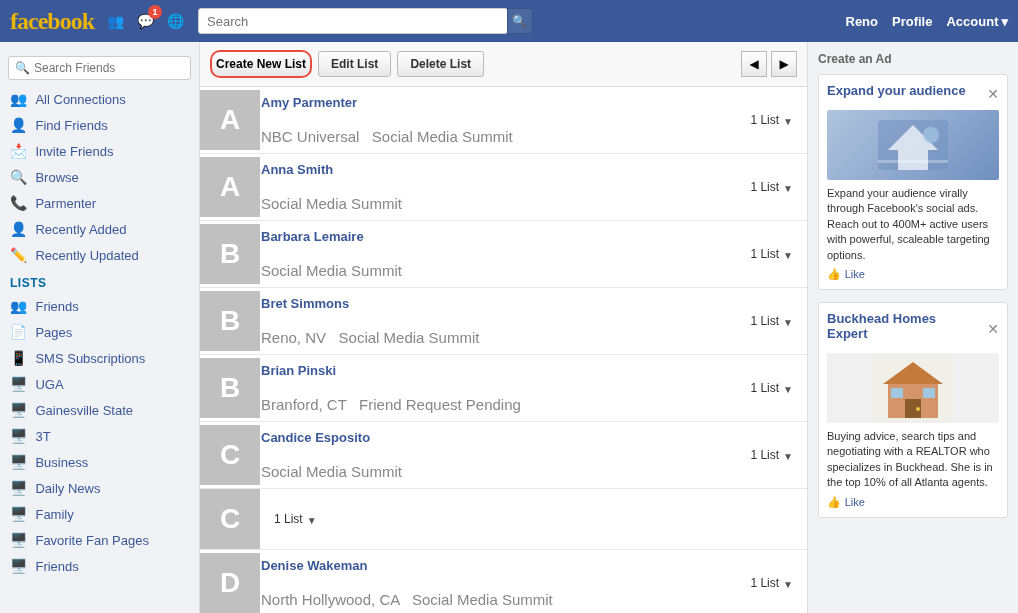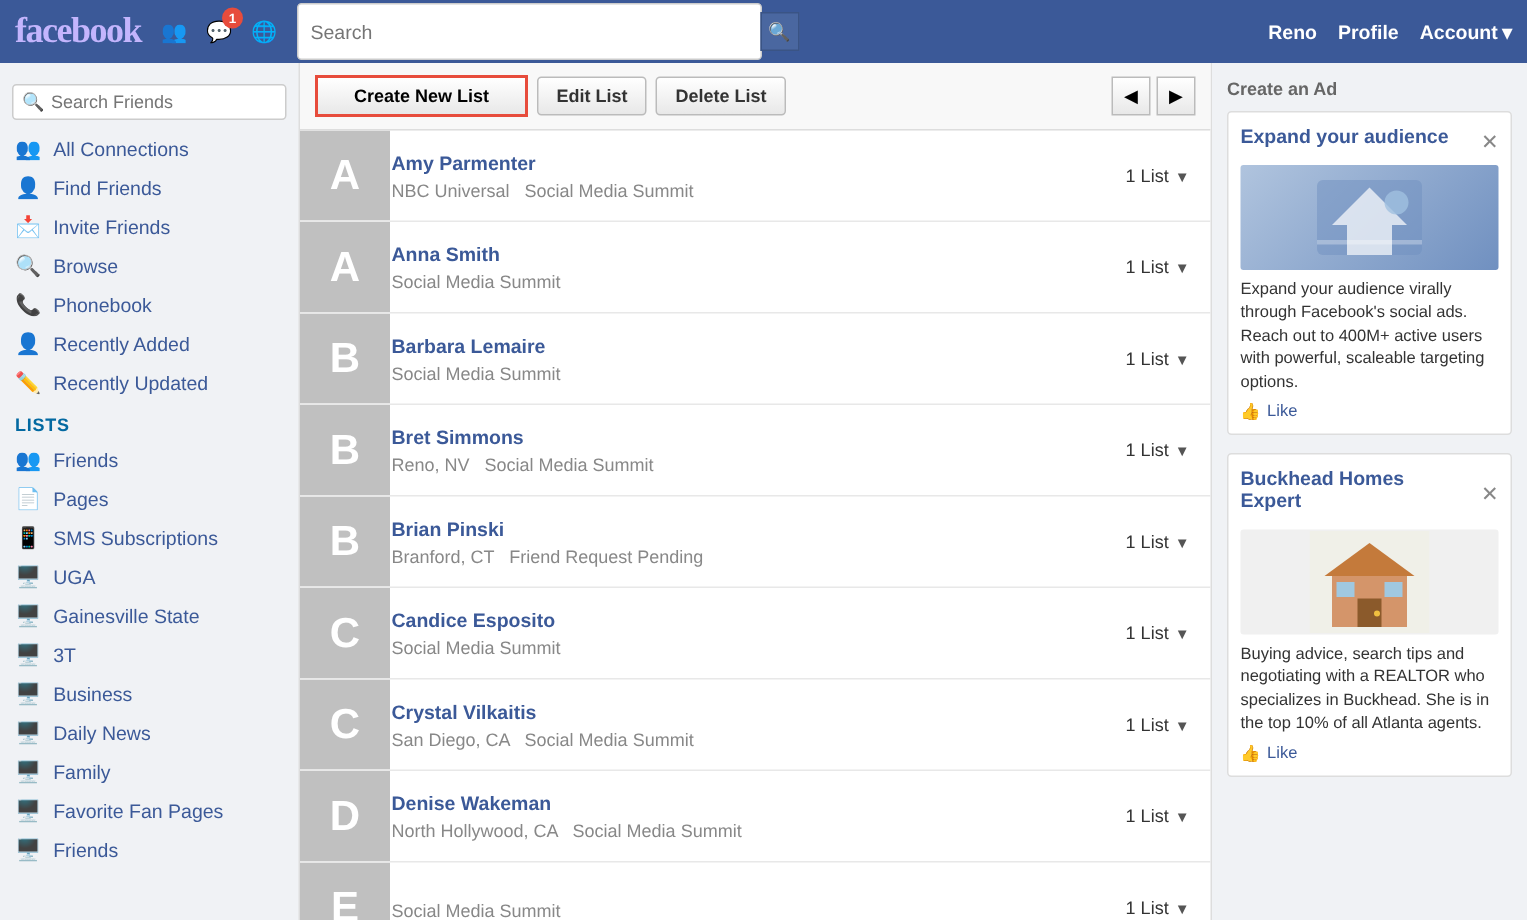--- a/index.html
+++ b/index.html
@@ -8,21 +8,21 @@
     
     #top-nav {
       background: #3b5998;
       height: 42px;
       display: flex;
       align-items: center;
       padding: 0 10px;
       position: relative;
     }
     #logo {
-      color: #c4b5fd;
+      color: #eab308;
       font-size: 24px;
       font-weight: bold;
       font-family: Georgia, serif;
       margin-right: 10px;
       letter-spacing: -1px;
     }
     #nav-icons {
       display: flex;
       gap: 6px;
       margin-right: 10px;
@@ -49,21 +49,21 @@
       width: 14px;
       height: 14px;
       display: flex;
       align-items: center;
       justify-content: center;
       font-weight: bold;
     }
     #search-bar {
       flex: 1;
       max-width: 310px;
-      height: 38px;
+      height: 26px;
       border: 1px solid #ccc;
       border-radius: 3px;
       padding: 0 8px;
       font-size: 13px;
       color: #701a75;
     }
     #search-btn {
       background: #4a67a0;
       border: 1px solid #3a5485;
       color: white;
@@ -164,22 +164,22 @@
       font-weight: bold;
       color: #333;
       background: linear-gradient(#ffffff, #e8e8e8);
       border: 1px solid #bbb;
       border-radius: 3px;
       cursor: pointer;
     }
     #create-new-btn {
       background: linear-gradient(#ffffff, #e8e8e8);
       border: 2px solid #e74c3c;
-      border-radius: 0;
-      padding: 5px 24px;
+      border-radius: 10px;
+      padding: 5px 4px;
       font-weight: bold;
       cursor: pointer;
       font-size: 12px;
     }
     #nav-arrows {
       margin-left: auto;
       display: flex;
       gap: 4px;
     }
     .arrow-btn {
@@ -223,22 +223,22 @@
       flex: 1;
       padding: 8px 1px;
     }
     .contact-name {
       font-weight: bold;
       color: #3b5998;
       font-size: 13px;
     }
     .contact-subtitle {
       color: #666;
-      font-size: 12px;
-      margin-top: 4px;
+      font-size: 15px;
+      margin-top: 18px;
     }
     .contact-subtitle .location {
       color: #888;
     }
     .contact-list-count {
       padding: 0 14px;
       font-size: 12px;
       color: #333;
       display: flex;
       align-items: flex-end;
@@ -380,21 +380,21 @@
       <div class="sidebar-item">
         <span class="icon">📩</span>
         <span>Invite Friends</span>
       </div>
       <div class="sidebar-item">
         <span class="icon">🔍</span>
         <span>Browse</span>
       </div>
       <div class="sidebar-item">
         <span class="icon">📞</span>
-        <span>Phonebook</span>
+        <span>Parmenter</span>
       </div>
       <div class="sidebar-item">
         <span class="icon">👤</span>
         <span>Recently Added</span>
       </div>
       <div class="sidebar-item">
         <span class="icon">✏️</span>
         <span>Recently Updated</span>
       </div>
     </div>
@@ -563,26 +563,20 @@
         <span>1 List</span>
         <span class="list-dropdown">▼</span>
       </div>
     </div>
         <div class="contact-row">
       <div class="contact-avatar">
         <div class="avatar-placeholder av-7" style="font-size:28px;font-weight:bold;">
           C
         </div>
       </div>
-      <div class="contact-info">
-        <div class="contact-name">Crystal Vilkaitis</div>
-        <div class="contact-subtitle">
-          <span class="location">San Diego, CA</span><span style="color:#888;"> &nbsp; Social Media Summit</span>
-        </div>
-      </div>
       <div class="contact-list-count">
         <span>1 List</span>
         <span class="list-dropdown">▼</span>
       </div>
     </div>
         <div class="contact-row">
       <div class="contact-avatar">
         <div class="avatar-placeholder av-8" style="font-size:28px;font-weight:bold;">
           D
         </div>

